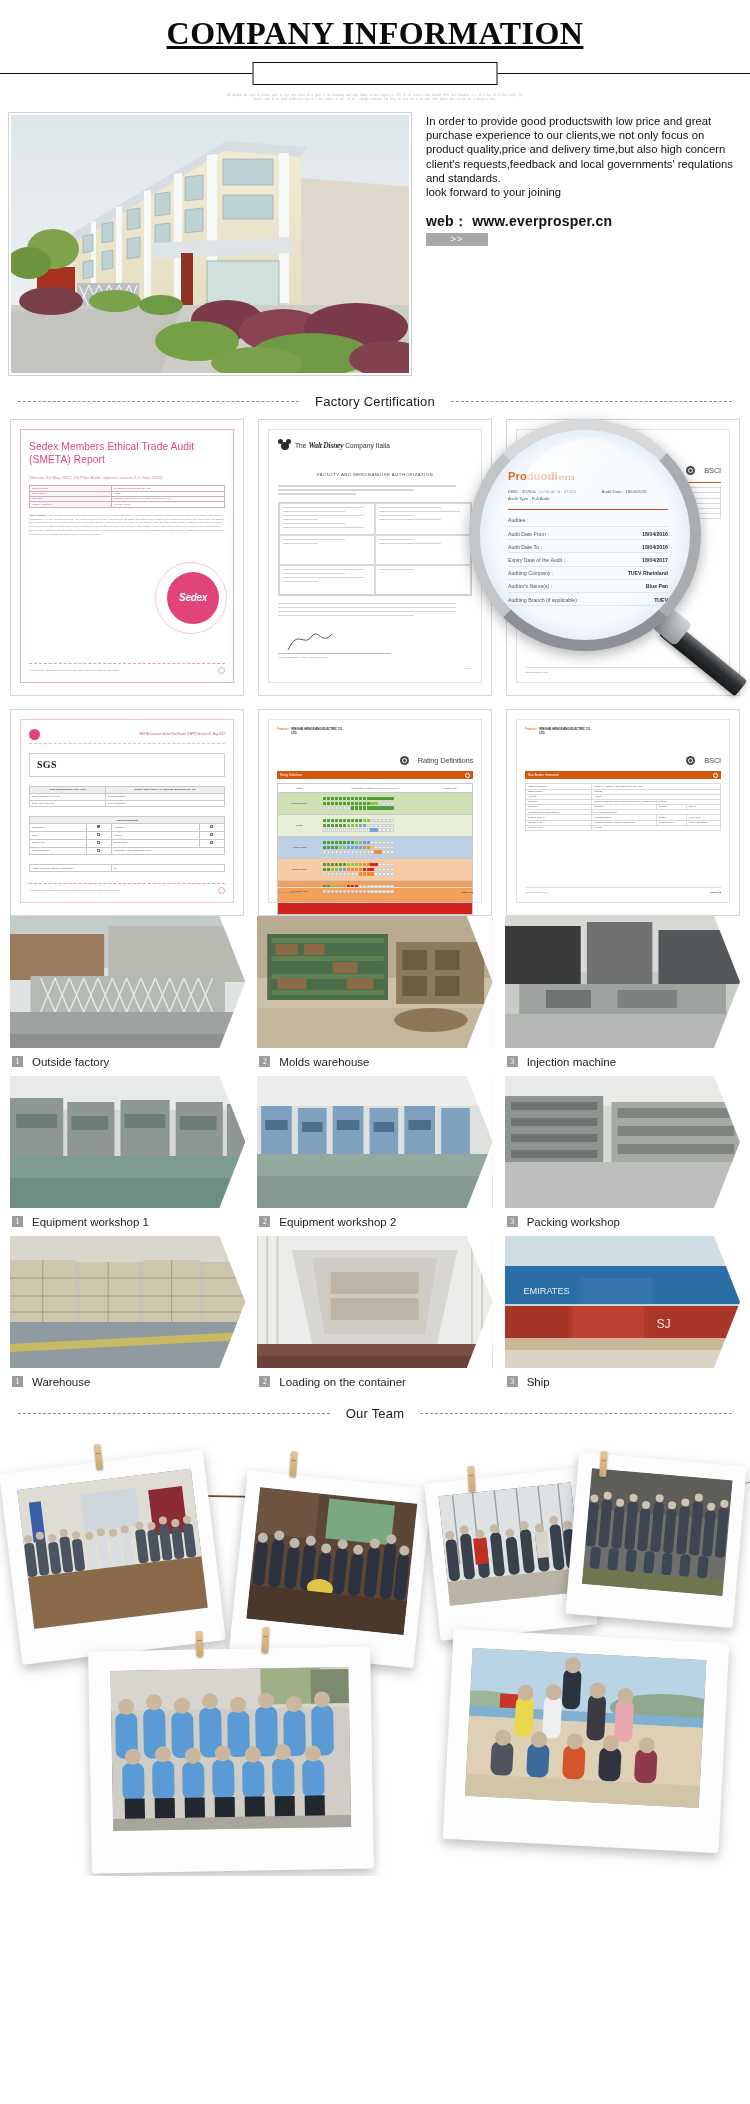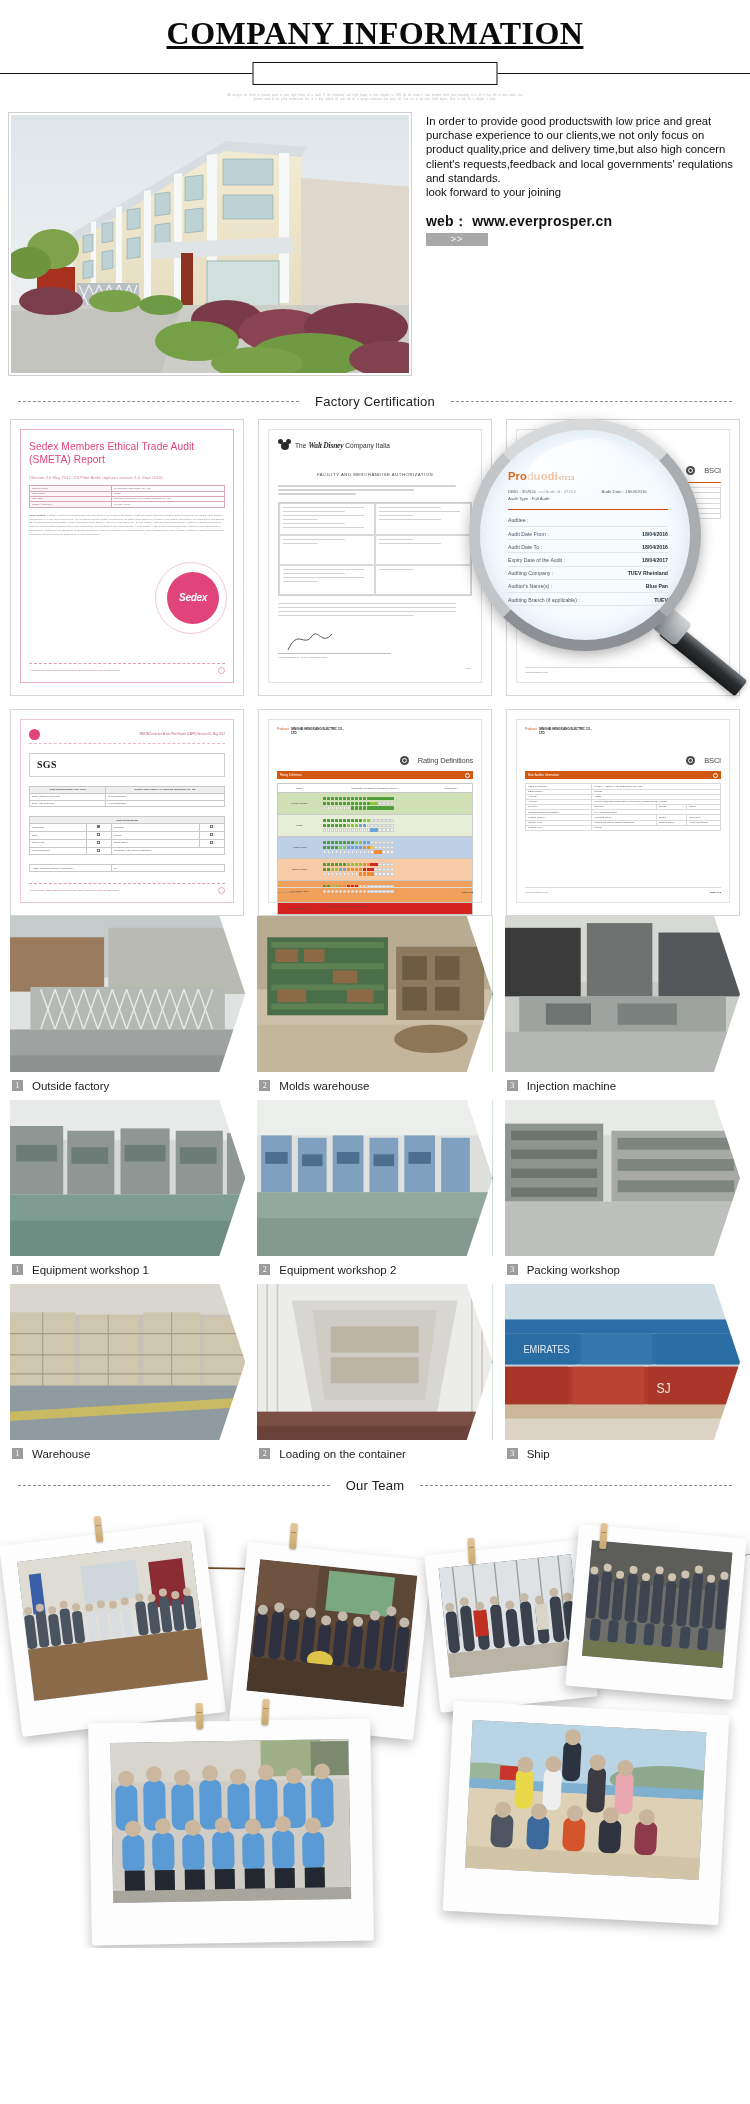--- a/index.html
+++ b/index.html
@@ -304,22 +304,22 @@
     background: linear-gradient(#d4d7d9, #90959a);
     border-radius: 5px;
     transform: rotate(39deg);
   }
 
   
   .prod { padding: 0 10px; }
   .prow { display: grid; grid-template-columns: repeat(3, 1fr); gap: 10px 12px; margin-bottom: 8px; }
   .pcell { }
   .pimg {
-    height: 156px; position: relative; overflow: hidden;
-    background: #15803d;
+    height: 132px; position: relative; overflow: hidden;
+    background: #fef9c3;
   }
   .pimg::after {
     content: ""; position: absolute; right: 0; top: 0; bottom: 0; width: 26px;
     background: #fff;
     clip-path: polygon(100% 0, 100% 100%, 0 100%, 100% 50%, 0 0);
   }
   .pcap { display: flex; align-items: center; gap: 9px; margin-top: 8px; padding-left: 2px; }
   .pnum {
     width: 11px; height: 11px; background: #9d9d9d; color: #fff;
     font-size: 8px; line-height: 11px; text-align: center; flex: 0 0 11px;

